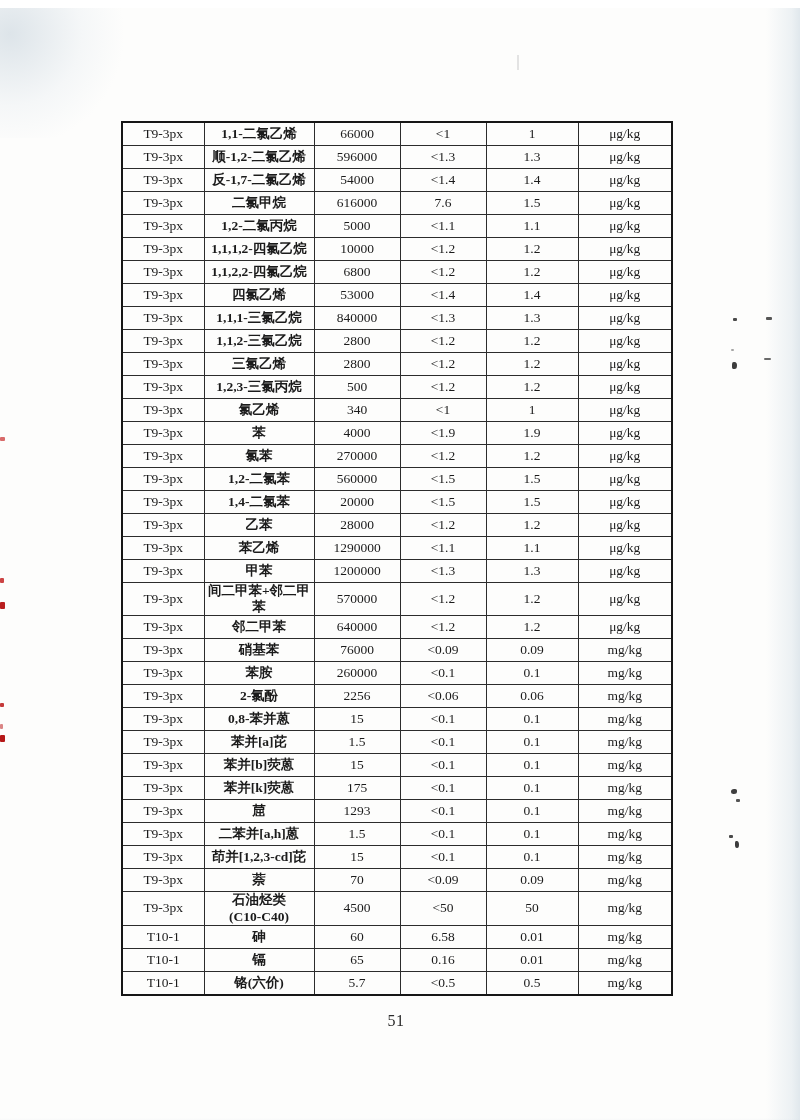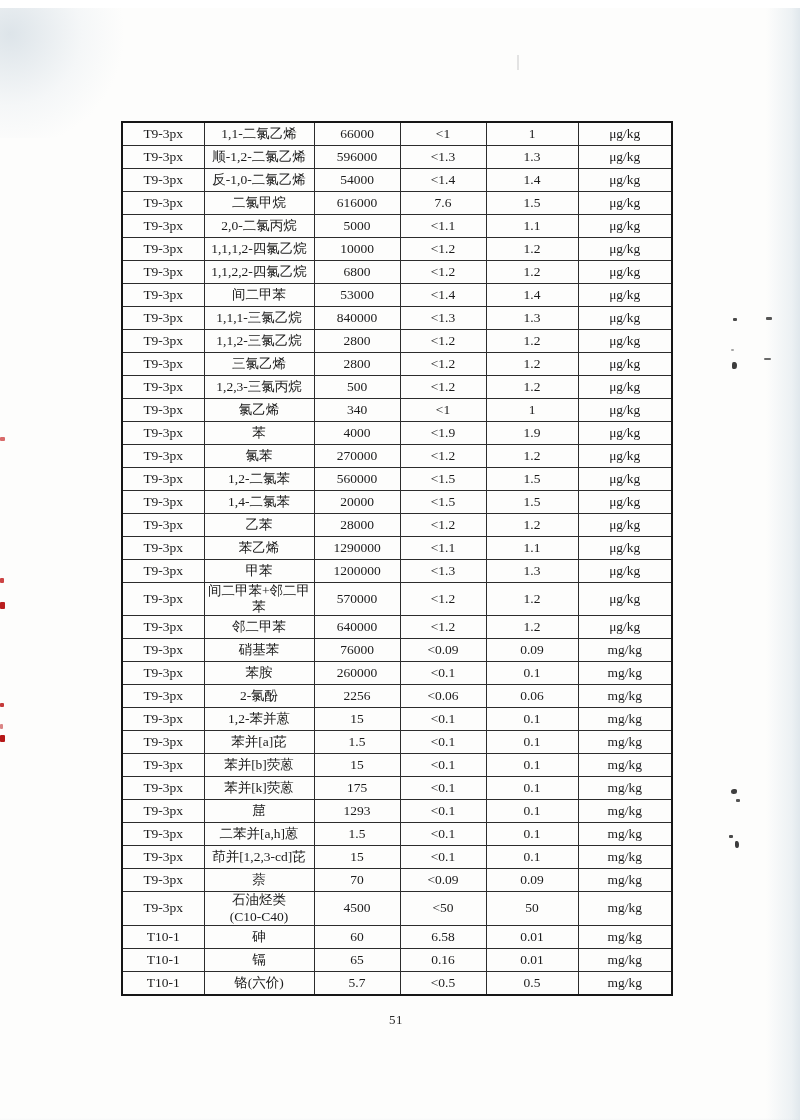--- a/index.html
+++ b/index.html
@@ -50,29 +50,30 @@
     vertical-align: middle;
     font-size: 13.5px;
     line-height: 1.2;
     color: #1b1b1b;
     padding: 0 2px;
     height: 22px;
     overflow: hidden;
   }
   table.results td.c1 {
     white-space: pre-line; 
+    font-weight: bold;
   }
   
   .page-number {
     position: absolute;
     left: 121px;
     top: 1004px;
     width: 550px;
     text-align: center;
-    font-size: 13px;
+    font-size: 16px;
     color: #2a2a2a;
     letter-spacing: 0.5px;
   }
   
   .red-mark { position: absolute; border-radius: 1px; }
   .smudge   { position: absolute; border-radius: 1px; }
   .faint-tick {
     position: absolute; left: 517px; top: 47px; width: 2px; height: 15px;
     background: #e3e3e3;
   }
@@ -125,37 +126,37 @@
         <tr>
           <td class="c0">T9-3px</td>
           <td class="c1">顺-1,2-二氯乙烯</td>
           <td class="c2">596000</td>
           <td class="c3">&lt;1.3</td>
           <td class="c4">1.3</td>
           <td class="c5">μg/kg</td>
         </tr>
         <tr>
           <td class="c0">T9-3px</td>
-          <td class="c1">反-1,0-二氯乙烯</td>
+          <td class="c1">反-1,7-二氯乙烯</td>
           <td class="c2">54000</td>
           <td class="c3">&lt;1.4</td>
           <td class="c4">1.4</td>
           <td class="c5">μg/kg</td>
         </tr>
         <tr>
           <td class="c0">T9-3px</td>
           <td class="c1">二氯甲烷</td>
           <td class="c2">616000</td>
           <td class="c3">7.6</td>
           <td class="c4">1.5</td>
           <td class="c5">μg/kg</td>
         </tr>
         <tr>
           <td class="c0">T9-3px</td>
-          <td class="c1">2,0-二氯丙烷</td>
+          <td class="c1">1,2-二氯丙烷</td>
           <td class="c2">5000</td>
           <td class="c3">&lt;1.1</td>
           <td class="c4">1.1</td>
           <td class="c5">μg/kg</td>
         </tr>
         <tr>
           <td class="c0">T9-3px</td>
           <td class="c1">1,1,1,2-四氯乙烷</td>
           <td class="c2">10000</td>
           <td class="c3">&lt;1.2</td>
@@ -165,21 +166,21 @@
         <tr>
           <td class="c0">T9-3px</td>
           <td class="c1">1,1,2,2-四氯乙烷</td>
           <td class="c2">6800</td>
           <td class="c3">&lt;1.2</td>
           <td class="c4">1.2</td>
           <td class="c5">μg/kg</td>
         </tr>
         <tr>
           <td class="c0">T9-3px</td>
-          <td class="c1">间二甲苯</td>
+          <td class="c1">四氯乙烯</td>
           <td class="c2">53000</td>
           <td class="c3">&lt;1.4</td>
           <td class="c4">1.4</td>
           <td class="c5">μg/kg</td>
         </tr>
         <tr>
           <td class="c0">T9-3px</td>
           <td class="c1">1,1,1-三氯乙烷</td>
           <td class="c2">840000</td>
           <td class="c3">&lt;1.3</td>
@@ -309,21 +310,21 @@
         <tr>
           <td class="c0">T9-3px</td>
           <td class="c1">2-氯酚</td>
           <td class="c2">2256</td>
           <td class="c3">&lt;0.06</td>
           <td class="c4">0.06</td>
           <td class="c5">mg/kg</td>
         </tr>
         <tr>
           <td class="c0">T9-3px</td>
-          <td class="c1">1,2-苯并蒽</td>
+          <td class="c1">0,8-苯并蒽</td>
           <td class="c2">15</td>
           <td class="c3">&lt;0.1</td>
           <td class="c4">0.1</td>
           <td class="c5">mg/kg</td>
         </tr>
         <tr>
           <td class="c0">T9-3px</td>
           <td class="c1">苯并[a]芘</td>
           <td class="c2">1.5</td>
           <td class="c3">&lt;0.1</td>

